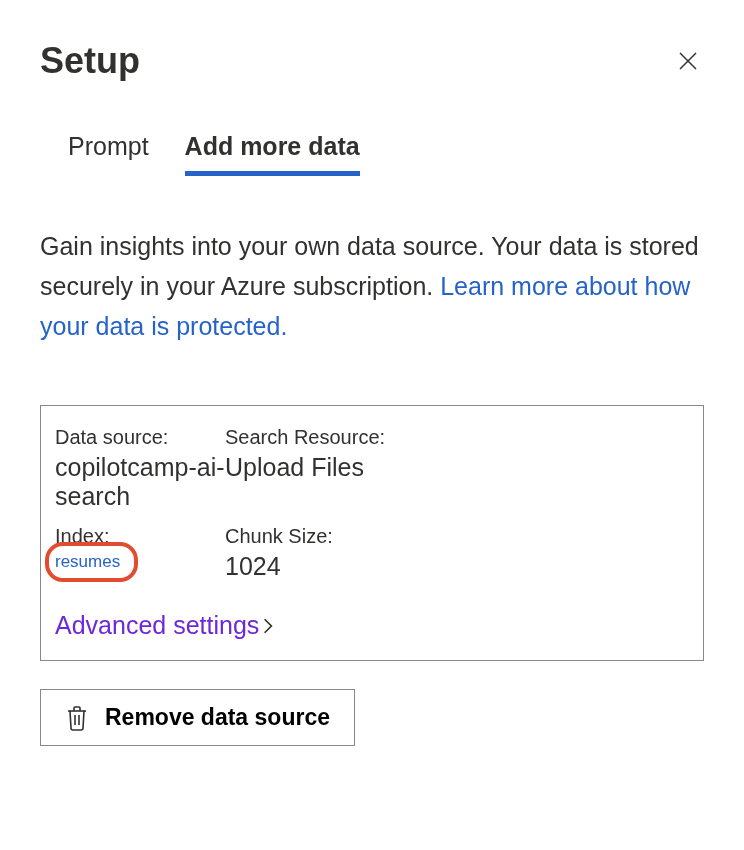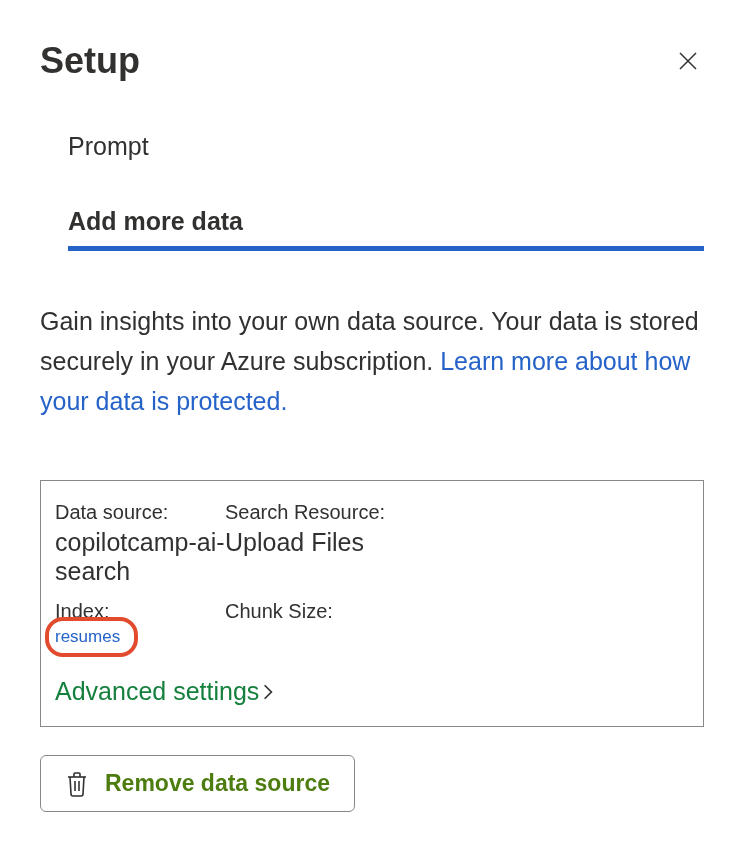--- a/index.html
+++ b/index.html
@@ -31,21 +31,20 @@
       justify-content: center;
       cursor: pointer;
       color: #323130;
     }
     .close-btn svg { width: 24px; height: 24px; stroke: currentColor; stroke-width: 1.5; }
     .tabs {
       display: flex;
       gap: 36px;
       margin-bottom: 50px;
       padding-left: 28px;
-      flex-direction: column;
     }
     .tab {
       font-size: 25px;
       padding-bottom: 10px;
       cursor: pointer;
       color: #323130;
       font-weight: 400;
     }
     .tab.active {
       font-weight: 600;
@@ -97,37 +96,37 @@
       bottom: -10px;
       border: 4px solid #e34b2e;
       border-radius: 18px;
       pointer-events: none;
     }
     .advanced {
       display: flex;
       align-items: center;
       gap: 0;
       font-size: 25px;
-      color: #15803d;
+      color: #6d28d9;
       cursor: pointer;
       padding-top: 6px;
     }
     .chevron { width: 18px; height: 18px; }
     .remove-btn {
       margin-top: 28px;
       display: inline-flex;
       align-items: center;
       gap: 16px;
       border: 1px solid #8a8886;
-      border-radius: 6px;
+      border-radius: 0;
       background: #fff;
       padding: 14px 24px;
       font-size: 23px;
       font-weight: 600;
-      color: #4d7c0f;
+      color: #000000;
       cursor: pointer;
     }
     .trash-icon { width: 24px; height: 26px; }
   </style>
 </head>
 <body>
 
 
 
 <div class="header">
@@ -155,20 +154,21 @@
     <div class="value">copilotcamp-ai-search</div>
     <div class="value">Upload Files</div>
     <div class="label" style="margin-top:10px">Index:</div>
     <div class="label" style="margin-top:10px">Chunk Size:</div>
     <div>
       <span class="index-wrap">
         <span class="index-link">resumes</span>
         <span class="highlight-ring"></span>
       </span>
     </div>
+    <div class="value">1024</div>
   </div>
   <div class="advanced">
     <span>Advanced settings</span>
     <svg class="chevron" viewBox="0 0 16 16" fill="none">
       <path d="M5 2 L11 8 L5 14" stroke="#323130" stroke-width="1.5"></path>
     </svg>
   </div>
 </div>
 
 <button class="remove-btn">

